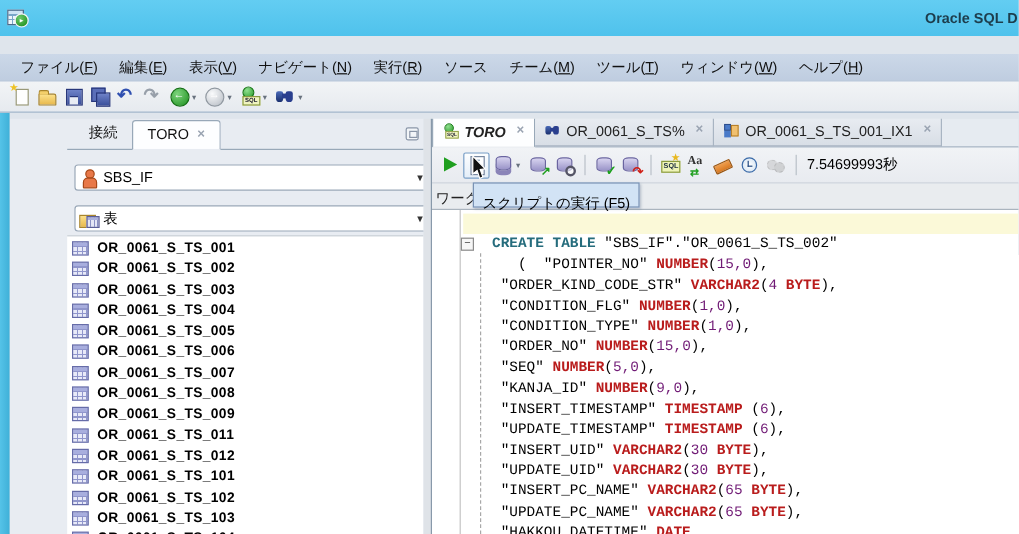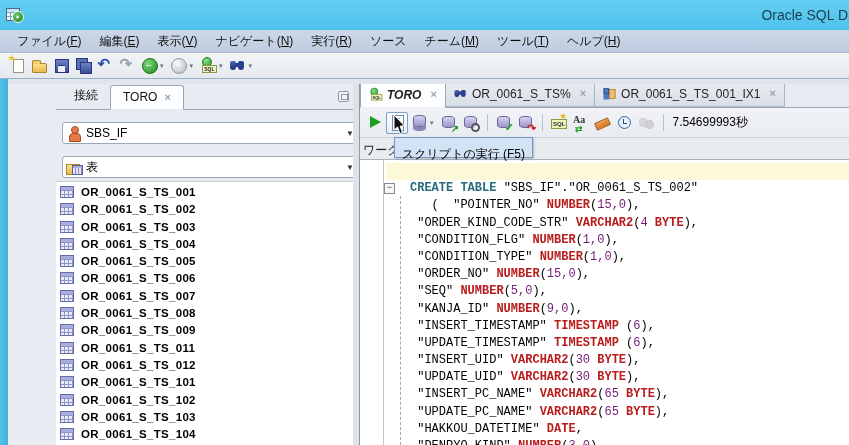--- a/index.html
+++ b/index.html
@@ -3,31 +3,31 @@
 <meta charset="utf-8">
 <style>
   * { box-sizing: border-box; margin:0; padding:0; }
   html,body { width:849px; height:445px; overflow:hidden; }
   body { font-family:"Liberation Sans", sans-serif; font-size:12px; background:#dfe5ec; cursor:default; }
 
   .screen { width:849px; height:445px; display:flex; flex-direction:column; position:relative; }
 
   
   .titlebar { height:30px; background:linear-gradient(#63cdf2,#4fc2ec); display:flex; align-items:center; padding:0 4px 0 6px; flex:0 0 auto; }
-  .title-text { margin-left:auto; color:#1d3d4c; font-size:14px; white-space:nowrap; margin-right:-3px; }
+  .title-text { margin-left:auto; color:#1d3d4c; font-size:12px; white-space:nowrap; margin-right:-3px;font-weight:bold; }
   .app-icon { width:17px; height:16px; position:relative; display:inline-block; }
   .app-icon::before { content:""; position:absolute; left:0; top:1px; width:12px; height:11px; border:1px solid #4a6a8a;
      background:linear-gradient(to bottom,#cfe4f4 0 3px,transparent 3px),
        repeating-linear-gradient(to right,transparent 0 3px,#7aa6c8 3px 4px),
        repeating-linear-gradient(to bottom,transparent 0 3px,#7aa6c8 3px 4px),#eef6fc; }
   .app-icon::after { content:"▶"; position:absolute; right:-1px; bottom:0; width:10px; height:10px; border-radius:50%;
      background:radial-gradient(circle at 35% 30%,#6cc86c,#148a14); color:#fff; font-size:4px; line-height:10px; text-align:center; border:1px solid #f4f4f4; }
 
   
-  .menubar { height:23px; background:linear-gradient(#ccd8e8,#bfcde0); display:flex; align-items:center; padding-left:8px; flex:0 0 auto; border-bottom:1px solid #aebfd4; }
+  .menubar { height:23px; background:linear-gradient(#ccd8e8,#bfcde0); display:flex; align-items:center; padding-left:8px; flex:0 0 auto; border-bottom:1px solid #aebfd4;margin-top:15px; }
   .menu-item { padding:2px 9px; color:#111; white-space:nowrap; }
   .menu-item u { text-decoration:underline; }
 
   
   .main-toolbar { height:26px; background:linear-gradient(#f2f4f6,#e6eaef); display:flex; align-items:center; padding-left:6px; flex:0 0 auto; border-bottom:1px solid #9ab0c6; }
   .tbtn { width:22px; height:22px; display:inline-flex; align-items:center; justify-content:center; border:1px solid transparent; border-radius:2px; flex:0 0 auto; }
   .tbtn.hovered { border:1px solid #7aa0c8; background:linear-gradient(#fdfeff,#e4eef8); }
   .tbtn.disabled { opacity:.45; filter:grayscale(1); }
   .ddarr { font-size:7px; color:#68727e; margin:0 4px 0 0; flex:0 0 auto; }
   .sep { width:1px; height:17px; background:#b9c0c8; margin:0 5px; flex:0 0 auto; }
@@ -152,20 +152,21 @@
 
   <div class="menubar" id="menubar">
       <span class="menu-item">ファイル(<u>F</u>)</span>
       <span class="menu-item">編集(<u>E</u>)</span>
       <span class="menu-item">表示(<u>V</u>)</span>
       <span class="menu-item">ナビゲート(<u>N</u>)</span>
       <span class="menu-item">実行(<u>R</u>)</span>
       <span class="menu-item">ソース</span>
       <span class="menu-item">チーム(<u>M</u>)</span>
       <span class="menu-item">ツール(<u>T</u>)</span>
+      <span class="menu-item">ウィンドウ(<u>W</u>)</span>
       <span class="menu-item">ヘルプ(<u>H</u>)</span>
     </div>
 
   <div class="main-toolbar" id="main-toolbar">
       <span class="tbtn">
         <span class="ic ic-new-file"></span>
       </span>
       <span class="tbtn">
         <span class="ic ic-open-folder"></span>
       </span>

